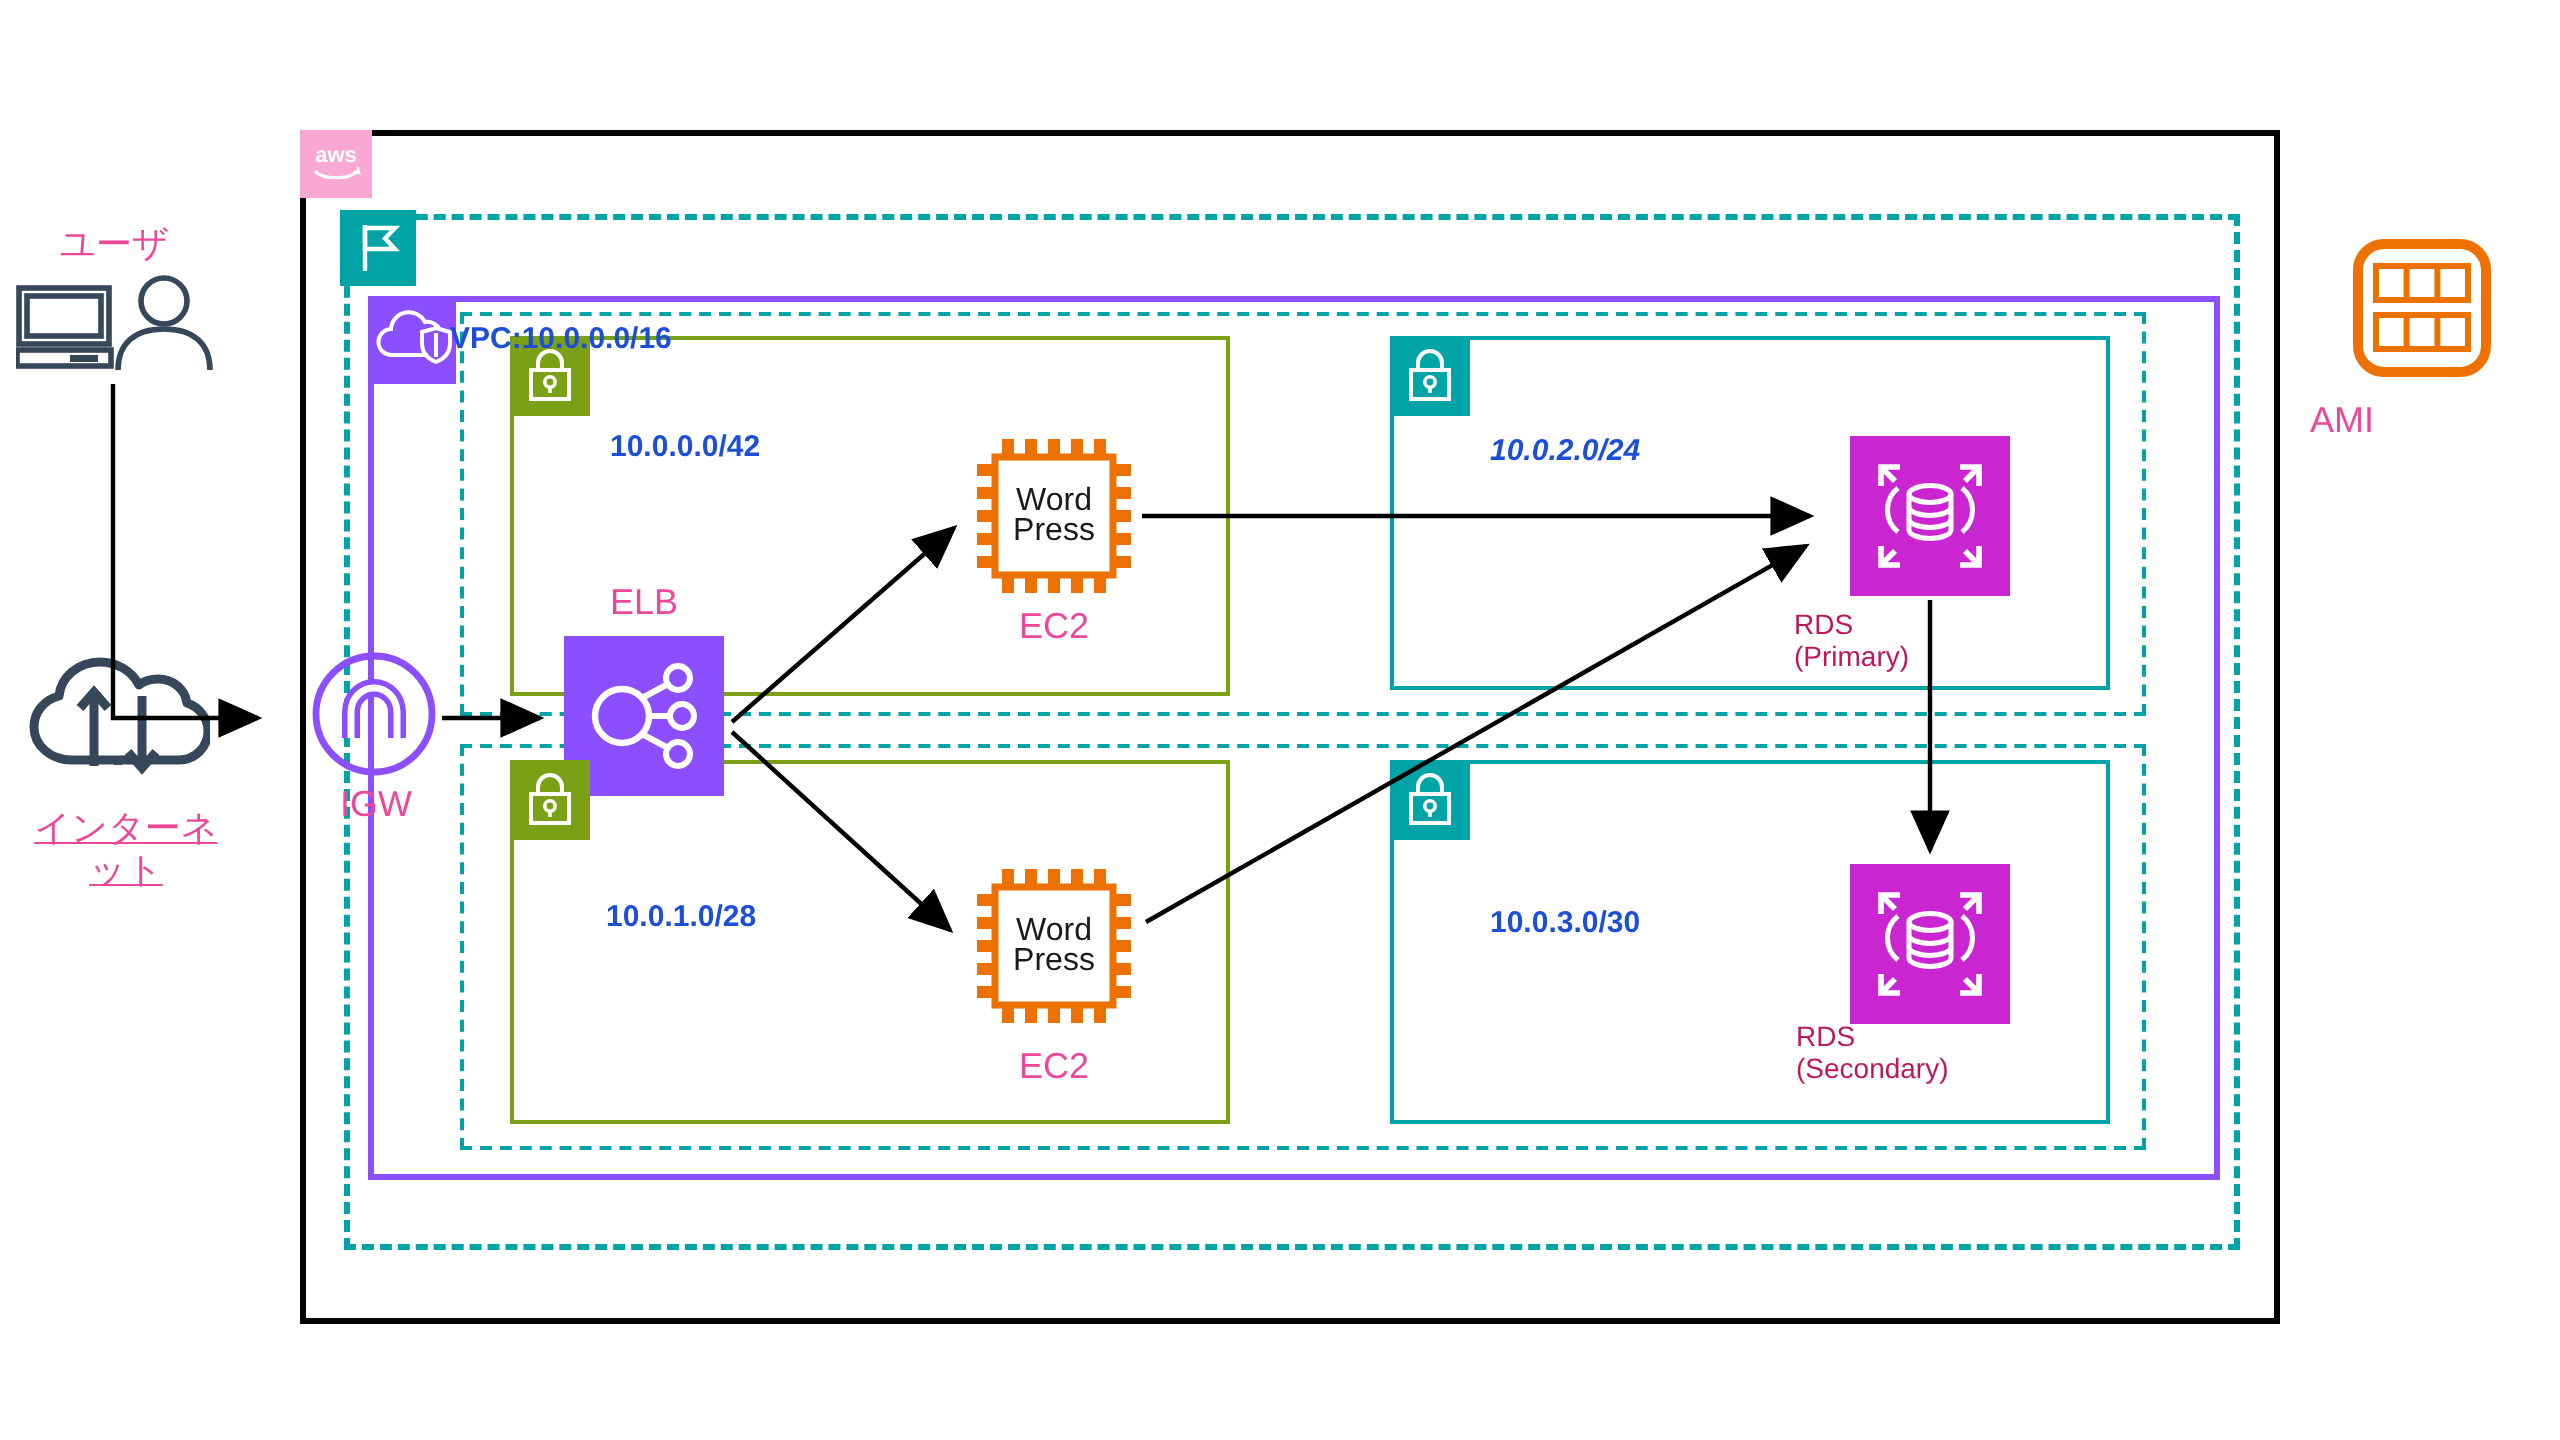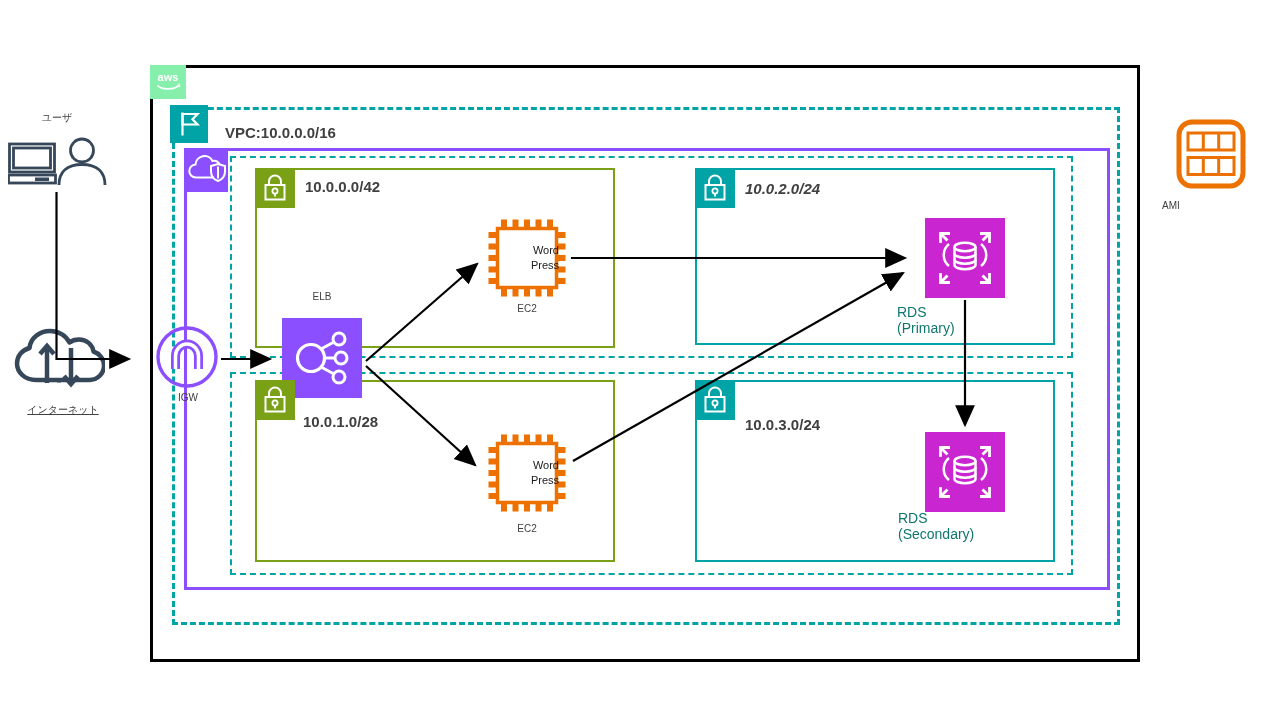--- a/index.html
+++ b/index.html
@@ -1,21 +1,21 @@
 <!DOCTYPE html>
 <html><head>
 <meta charset="utf-8">
 <style>
   html,body{margin:0;padding:0;background:#fff;}
   #canvas{position:relative;width:1280px;height:720px;background:#fff;overflow:hidden;
           font-family:"Liberation Sans","DejaVu Sans",sans-serif;color:#111;}
   .abs{position:absolute;box-sizing:border-box;}
-  .lbl{position:absolute;font-size:10px;color:#404040;line-height:1.15;z-index:40;}
+  .lbl{position:absolute;font-size:18px;color:#ec4899;line-height:1.15;z-index:40;}
   .lbl.c{text-align:center;}
-  .cidr{position:absolute;font-size:15px;font-weight:bold;color:#404040;z-index:40;white-space:nowrap;}
+  .cidr{position:absolute;font-size:15px;font-weight:bold;color:#1d4ed8;z-index:40;white-space:nowrap;margin-top:37px;}
   
   .aws-box{left:150px;top:65px;width:990px;height:597px;border:3px solid #000;z-index:5;}
   .vpc-box{left:172px;top:107px;width:948px;height:518px;border:3px dashed #00A4A6;z-index:8;}
   .sg-box{left:184px;top:148px;width:926px;height:442px;border:3px solid #8C4FFF;z-index:9;}
   .az{border:2px dashed #00A4A6;z-index:10;}
   .az1{left:230px;top:156px;width:843px;height:202px;}
   .az2{left:230px;top:372px;width:843px;height:203px;}
   .subnet{z-index:13;}
   .subnet.pub{border:2px solid #7AA116;}
   .subnet.prv{border:2px solid #00A4A6;}
@@ -23,22 +23,22 @@
   .sn2{left:695px;top:168px;width:360px;height:177px;}
   .sn3{left:255px;top:380px;width:360px;height:182px;}
   .sn4{left:695px;top:380px;width:360px;height:182px;}
   .badge{z-index:31;}
   .badge.teal{background:#00A4A6;}
   .badge.green{background:#7AA116;}
   .badge.purple{background:#8C4FFF;}
   .node{z-index:30;}
   .elb-sq{left:282px;top:318px;width:80px;height:80px;background:#8C4FFF;}
   .rds-sq{width:80px;height:80px;background:#C925D1;}
-  .ec2-body-text{position:absolute;width:64px;text-align:right;font-size:11px;line-height:15px;color:#1a1a1a;z-index:35;}
-  .rds-lbl{position:absolute;font-size:14px;line-height:16px;color:#0f766e;z-index:40;white-space:nowrap;}
+  .ec2-body-text{position:absolute;width:64px;text-align:center;font-size:16px;line-height:15px;color:#1a1a1a;z-index:35;}
+  .rds-lbl{position:absolute;font-size:14px;line-height:16px;color:#be185d;z-index:40;white-space:nowrap;}
   #wires{position:absolute;left:0;top:0;width:1280px;height:720px;z-index:60;pointer-events:none;}
   svg{display:block;}
 </style>
 </head>
 <body>
 
 <div id="canvas">
 
   <div class="lbl c abs" style="left:17px;top:112px;width:80px;">ユーザ</div>
   <svg class="abs" style="left:8px;top:135px;z-index:30;" width="100" height="52" viewBox="0 0 100 52">
@@ -58,21 +58,21 @@
       <line x1="34" y1="24" x2="34" y2="61" stroke-width="4.5"></line>
       <polyline points="27,32 34,24 41,32" stroke-width="4.5"></polyline>
       <line x1="58" y1="26" x2="58" y2="62" stroke-width="4.5"></line>
       <polyline points="51,54 58,62 65,54" stroke-width="4.5"></polyline>
       <line x1="44" y1="59" x2="50" y2="59" stroke-width="3" stroke-dasharray="4,3"></line>
     </g>
   </svg>
   <div class="lbl c abs" style="left:8px;top:404px;width:110px;text-decoration:underline;">インターネット</div>
 
   <div class="abs aws-box"></div>
-  <div class="abs" style="left:150px;top:65px;width:36px;height:34px;background:#86efac;z-index:31;">
+  <div class="abs" style="left:150px;top:65px;width:36px;height:34px;background:#f9a8d4;z-index:31;">
     <svg width="36" height="34" viewBox="0 0 36 34">
       <text x="18" y="16" fill="#fff" font-size="11" font-weight="bold" text-anchor="middle">aws</text>
       <path d="M7.5,20.5 C11,25 25,25 28.5,20.5" fill="none" stroke="#fff" stroke-width="1.6"></path>
       <path d="M28.8,18.5 L29.6,21.6 L26.5,21.2" fill="none" stroke="#fff" stroke-width="1.2"></path>
     </svg>
   </div>
 
   <div class="abs vpc-box"></div>
   <div class="abs badge teal" style="left:170px;top:105px;width:38px;height:38px;">
     <svg width="38" height="38" viewBox="0 0 38 38">
@@ -141,21 +141,21 @@
   <div class="abs badge teal" style="left:695px;top:380px;width:40px;height:40px;">
     <svg width="40" height="40" viewBox="0 0 40 40">
         <g fill="none" stroke="#fff" stroke-width="2">
       <path d="M14,17 v-3.5 a6,6 0 0 1 12,0 V17"></path>
           <rect x="10.5" y="17" width="19" height="14.5"></rect>
       <circle cx="20" cy="23" r="2.6" stroke-width="1.8"></circle>
           <line x1="20" y1="25.6" x2="20" y2="28.5" stroke-width="1.8"></line>
     </g>
       </svg>
   </div>
-  <div class="cidr" style="left:745px;top:416px;">10.0.3.0/24</div>
+  <div class="cidr" style="left:745px;top:416px;">10.0.3.0/30</div>
 
   <svg class="abs node" style="left:154px;top:324px;" width="66" height="66" viewBox="0 0 66 66">
     <circle cx="33" cy="33" r="29" fill="none" stroke="#8C4FFF" stroke-width="3.4"></circle>
     <path d="M21.5,45 V32 A11.5,12 0 0 1 44.5,32 V45" fill="none" stroke="#8C4FFF" stroke-width="9"></path>
     <path d="M21.5,45 V32 A11.5,12 0 0 1 44.5,32 V45" fill="none" stroke="#fff" stroke-width="3.5"></path>
   </svg>
   <div class="lbl c abs" style="left:158px;top:392px;width:60px;">IGW</div>
 
   <div class="lbl c abs" style="left:292px;top:291px;width:60px;">ELB</div>
   <div class="abs node elb-sq">

